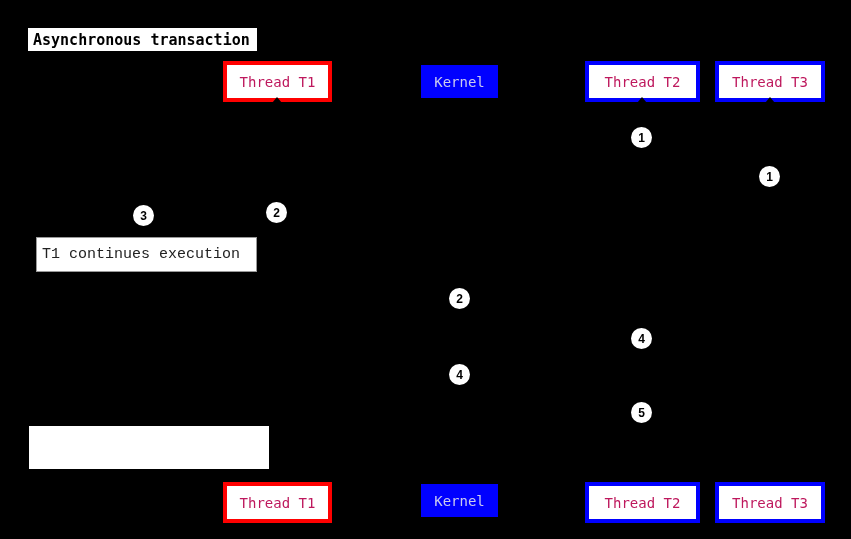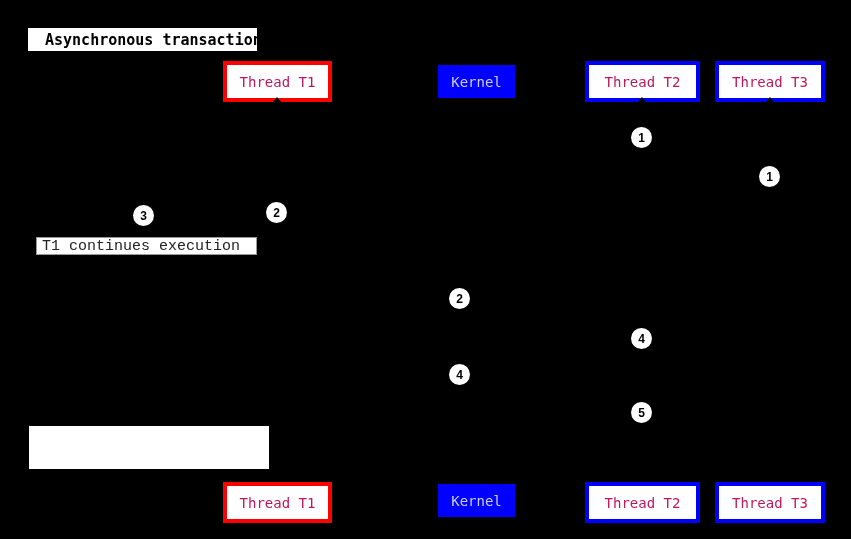--- a/index.html
+++ b/index.html
@@ -1,29 +1,29 @@
 <!DOCTYPE html>
 <html><head>
 <meta charset="utf-8">
 <style>
   html,body{margin:0;padding:0;background:#000;}
   .canvas{position:relative;width:851px;height:539px;background:#000;overflow:hidden;
           font-family:"DejaVu Sans Mono",monospace;}
   .title-box{position:absolute;left:28px;top:28px;width:229px;height:23px;background:#fff;
           color:#000;font-weight:bold;font-size:15px;display:flex;align-items:center;
-          padding-left:17px;box-sizing:border-box;white-space:nowrap;}
+          padding-left:5px;box-sizing:border-box;white-space:nowrap;}
   .box{position:absolute;box-sizing:border-box;display:flex;align-items:center;
           justify-content:center;white-space:nowrap;}
   .actor{background:#fff;border:4px solid #0000ff;color:#be185d;font-size:14px;}
   .actor.red{border-color:#ff0000;}
-  .kernel{background:#0000ff;color:#ccccee;font-size:14px;margin-left:17px;}
+  .kernel{background:#0000ff;color:#ccccee;font-size:14px;}
   .badge{position:absolute;width:21px;height:21px;border-radius:50%;background:#fff;color:#000;
           font-family:"Liberation Sans",sans-serif;font-weight:bold;font-size:12px;
           display:flex;align-items:center;justify-content:center;}
-  .note{position:absolute;left:36px;top:237px;width:221px;height:18px;background:#fff;
+  .note{position:absolute;left:36px;top:237px;width:221px;height:35px;background:#fff;
           border:1px solid #999;box-sizing:border-box;color:#222;
           font-family:"Liberation Mono",monospace;font-size:15px;display:flex;
           align-items:center;padding-left:5px;white-space:nowrap;}
   .empty-note{position:absolute;left:29px;top:426px;width:240px;height:43px;background:#fff;}
   .notch-up{position:absolute;width:0;height:0;border-left:5px solid transparent;
           border-right:5px solid transparent;border-bottom:6px solid #000;}
   .notch-down{position:absolute;width:0;height:0;border-left:5px solid transparent;
           border-right:5px solid transparent;border-top:6px solid #000;}
 </style>
 </head>

